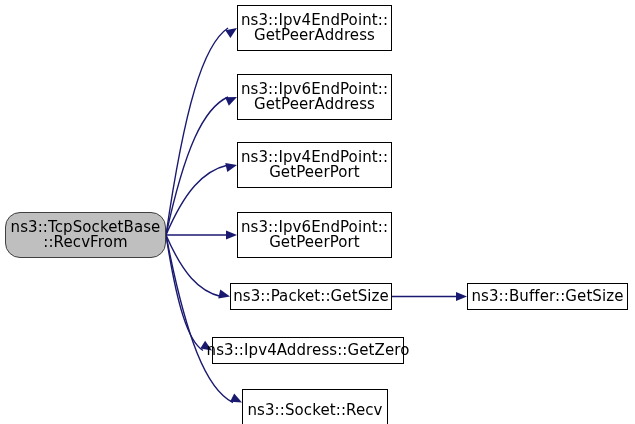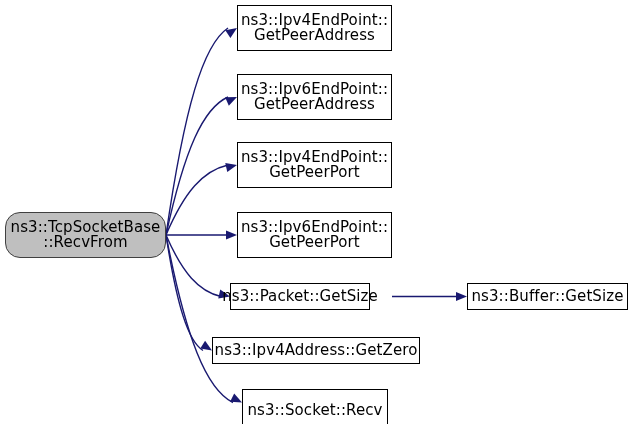--- a/index.html
+++ b/index.html
@@ -75,18 +75,18 @@
       <div class="node current" style="left: 5px; top: 212px; width: 161px; height: 46px; border-radius: 15px;"><span class="label">ns3::TcpSocketBase
 ::RecvFrom</span></div>
       <div class="node" style="left: 237px; top: 5px; width: 155px; height: 46px;"><span class="label">ns3::Ipv4EndPoint::
 GetPeerAddress</span></div>
       <div class="node" style="left: 237px; top: 74px; width: 155px; height: 46px;"><span class="label">ns3::Ipv6EndPoint::
 GetPeerAddress</span></div>
       <div class="node" style="left: 237px; top: 142px; width: 155px; height: 46px;"><span class="label">ns3::Ipv4EndPoint::
 GetPeerPort</span></div>
       <div class="node" style="left: 237px; top: 212px; width: 155px; height: 46px;"><span class="label">ns3::Ipv6EndPoint::
 GetPeerPort</span></div>
-      <div class="node" style="left: 230px; top: 283px; width: 140px; height: 27px; justify-content: center;"><span class="label">ns3::Packet::GetSize</span></div>
-      <div class="node" style="left: 212px; top: 337px; width: 208px; height: 27px;"><span class="label">ns3::Ipv4Address::GetZero</span></div>
+      <div class="node" style="left: 230px; top: 283px; width: 162px; height: 27px; justify-content: center;"><span class="label">ns3::Packet::GetSize</span></div>
+      <div class="node" style="left: 212px; top: 337px; width: 192px; height: 27px;"><span class="label">ns3::Ipv4Address::GetZero</span></div>
       <div class="node" style="left: 242px; top: 389px; width: 146px; height: 43px;"><span class="label">ns3::Socket::Recv</span></div>
       <div class="node" style="left: 467px; top: 283px; width: 161px; height: 27px;"><span class="label">ns3::Buffer::GetSize</span></div>
     </div>
 </div>
 
 </body></html>

